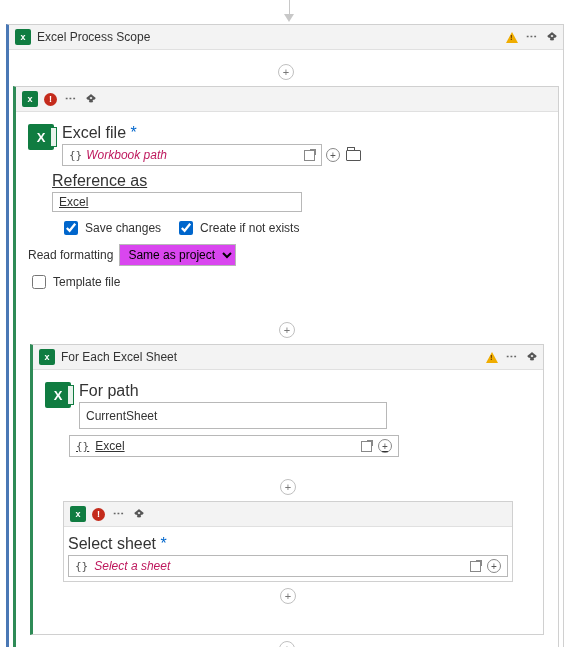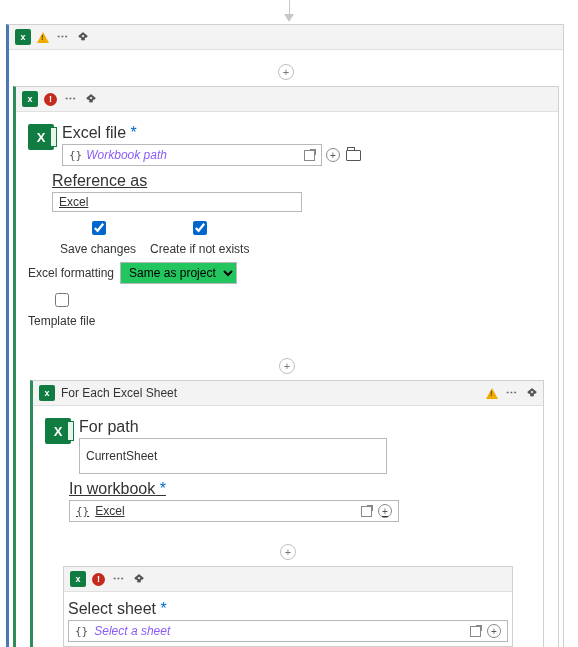--- a/index.html
+++ b/index.html
@@ -69,39 +69,39 @@
   .label { font-size: 16px; color: #333; margin-bottom: 2px; display: block; }
   .req::after { content: " *"; color: #0066cc; }
 
   .txt {
     width: 260px; border: 1px solid #b8b8b8; padding: 3px 6px;
     font-size: 12px; color: #333; background: #fff;
     display: flex; align-items: center; gap: 4px; height: 22px;
   }
   .txt-sm { width: 250px; }
   .txt-wide { width: 308px; }
-  .placeholder { color: #8b5cf6; font-style: italic; }
+  .placeholder { color: #be185d; font-style: italic; }
   .brace { color: #555; font-family: monospace; font-size: 11px; font-style: normal; }
 
   .row-icons { display: flex; gap: 6px; align-items: center; margin-left: 4px; }
   .mini-icon {
     width: 16px; height: 16px; display: flex; align-items: center; justify-content: center;
     color: #666; cursor: pointer; font-size: 12px;
   }
   .mini-plus {
     width: 14px; height: 14px; border-radius: 50%; border: 1px solid #888;
     font-size: 10px; color: #555;
   }
 
   .chk-row { display: flex; gap: 14px; align-items: center; margin: 6px 0 6px 40px; }
-  .chk { display: flex; align-items: center; gap: 4px; flex-direction: column; }
+  .chk { display: flex; align-items: center; gap: 4px; }
   .chk input { accent-color: #0066cc; width: 14px; height: 14px; }
 
   .inline-row { display: flex; align-items: center; gap: 6px; margin: 6px 0 6px 8px; }
-  select.combo { border: 1px solid #b8b8b8; padding: 2px 4px; font-size: 12px; background: #22c55e; }
+  select.combo { border: 1px solid #b8b8b8; padding: 2px 4px; font-size: 12px; background: #d946ef; }
 
   .warn-icon {
     width: 0; height: 0;
     border-left: 6px solid transparent;
     border-right: 6px solid transparent;
     border-bottom: 11px solid #f0ad00;
     position: relative;
   }
   .warn-icon::after {
     content: "!"; position: absolute; left: -2px; top: 1px; font-size: 8px; color: #6b3c00; font-weight: bold;
@@ -149,20 +149,21 @@
 <body>
 
 <div class="canvas">
 
   <div class="arrow-stem"></div>
   <div class="arrow-down"></div>
 
   <div class="activity scope scope-outer">
     <div class="header">
       <div class="excel-icon-sm">x</div>
+      <div class="title">Excel Process Scope</div>
       <div class="hicons">
         <div class="warn-icon"></div>
         <div class="dots">⋮</div>
         <div class="chev dbl"></div>
       </div>
     </div>
     <div class="body nested-pad">
 
       <div class="plus-circle">+</div>
 
@@ -206,21 +207,21 @@
               <input type="checkbox" checked="" style="">
               <span>Save changes</span>
             </label>
             <label class="chk">
               <input type="checkbox" checked="" style="">
               <span>Create if not exists</span>
             </label>
           </div>
 
           <div class="inline-row">
-            <span>Excel formatting</span>
+            <span>Read formatting</span>
             <select class="combo">
               <option>Same as project</option>
             </select>
           </div>
 
           <div class="inline-row">
             <label class="chk">
               <input type="checkbox" style="">
               <span>Template file</span>
             </label>
@@ -238,26 +239,25 @@
                 <div class="dots">⋮</div>
                 <div class="chev dbl"></div>
               </div>
             </div>
             <div class="body">
 
               <div class="field-row">
                 <div class="excel-icon">X</div>
                 <div style="flex:1">
                   <span class="label">For path</span>
-                  <input class="txt txt-wide" style="padding: 2px 6px; height: 36px;" value="CurrentSheet">
+                  <input class="txt txt-wide" style="padding: 2px 6px; height: 27px;" value="CurrentSheet">
                 </div>
               </div>
 
               <div class="inner-block">
-                <span class="label req">In workbook</span>
                 <div class="inbox">
                   <span class="brace">{}</span>
                   <span class="fill">Excel</span>
                   <span class="expand-sq"></span>
                   <div class="mini-icon mini-plus">+</div>
                 </div>
               </div>
 
               <div style="height:16px"></div>
               <div class="plus-circle">+</div>

